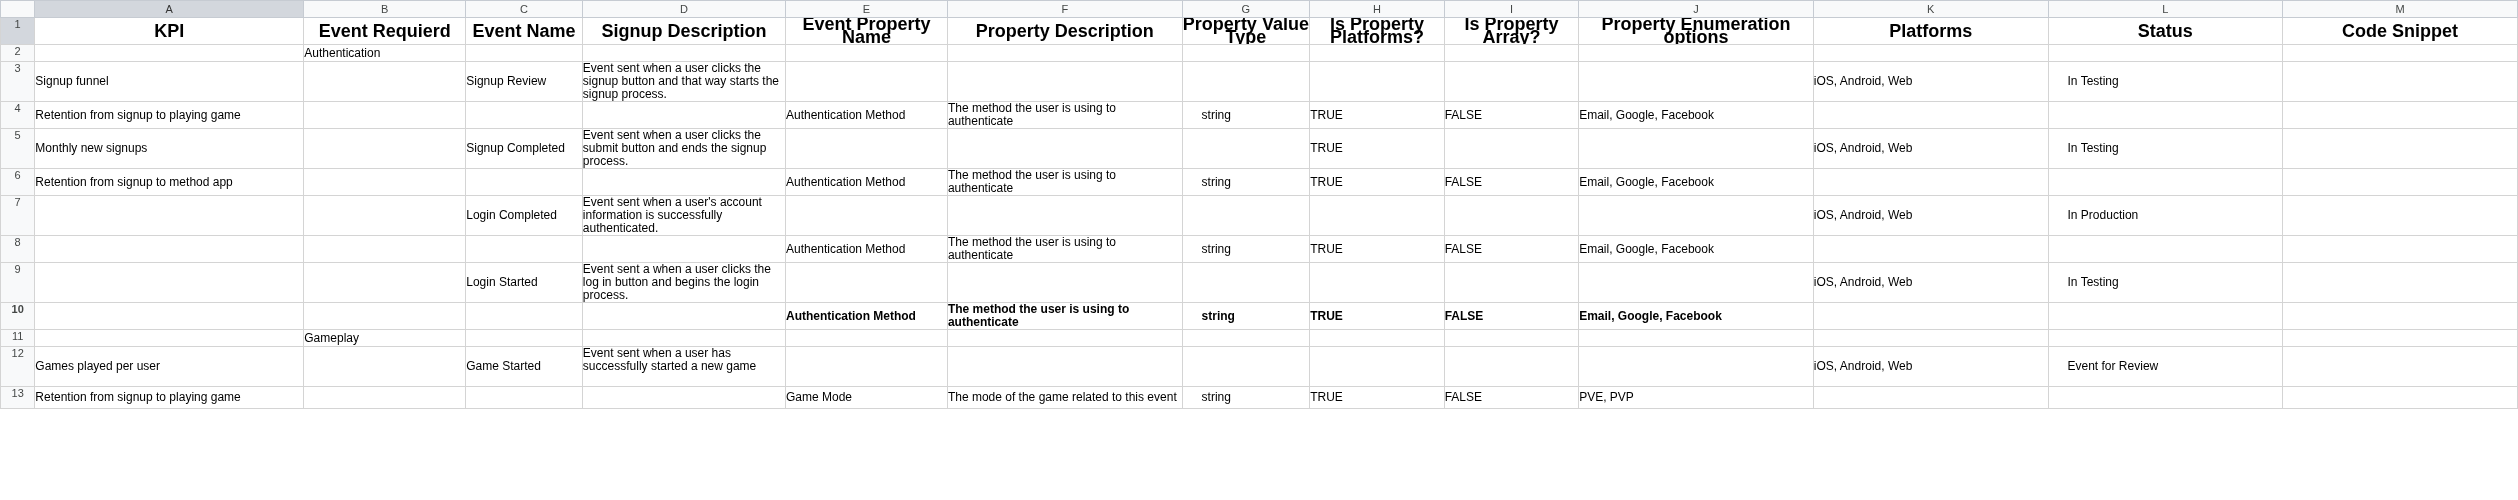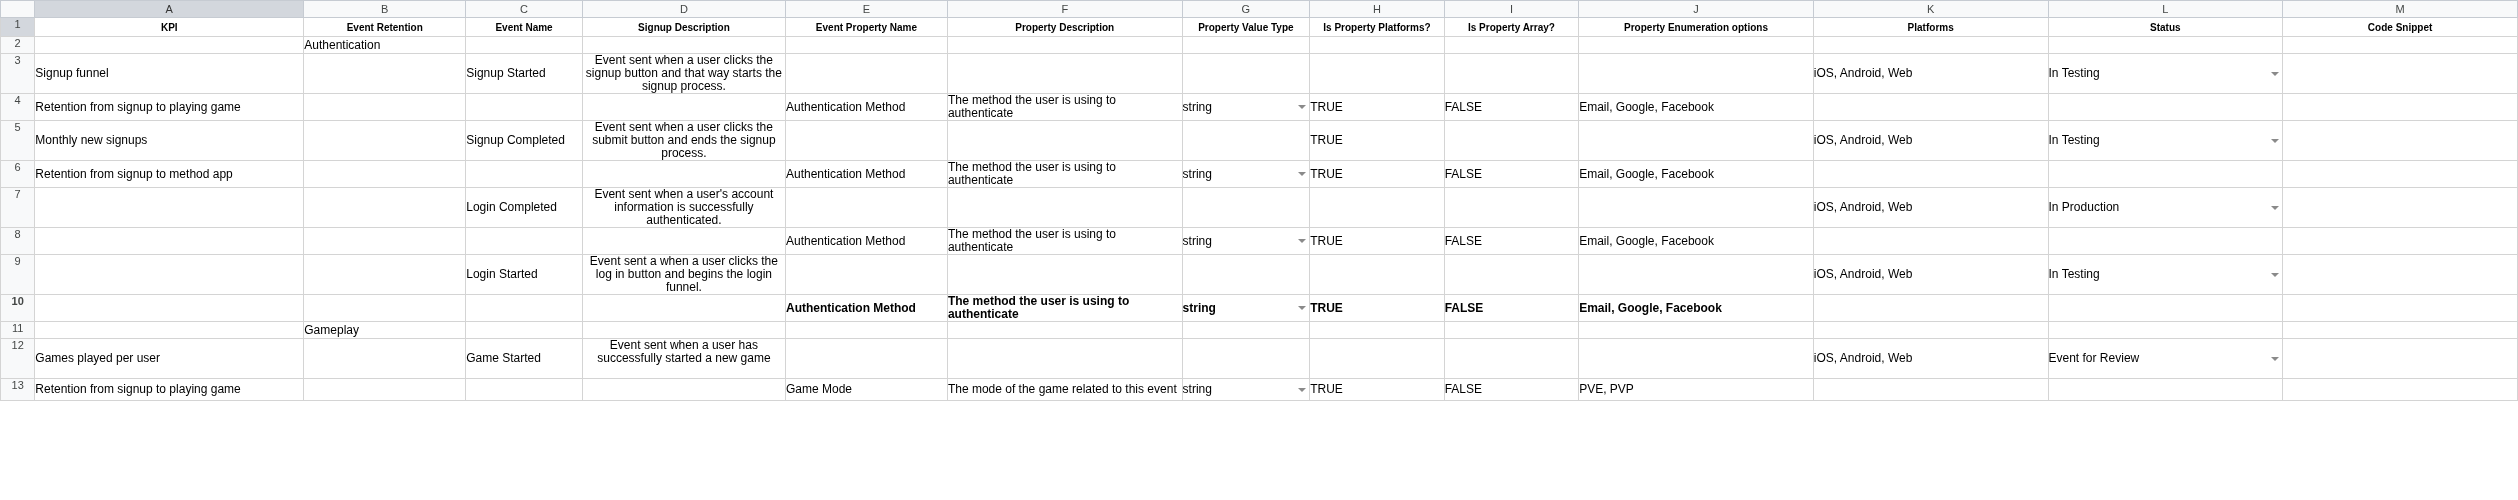--- a/index.html
+++ b/index.html
@@ -62,33 +62,34 @@
     border: 1px solid #c6cbd2;
     width: 25px;
     height: 17px;
   }
   
   tr.headerrow td.cell {
     font-weight: bold;
     text-align: center;
     vertical-align: middle;
     height: 19px;
-    font-size: 10px;
+    font-size: 18px;
   }
   td.cell {
     padding: 3px 5px 2px 5px;
     line-height: 13px;
     font-size: 12px;
   }
-  td.cell.vtop { vertical-align: top; text-align: center; }
+  td.cell.vtop { vertical-align: top; }
   td.cell.vmid { vertical-align: middle; }
   .dd-wrap {
     position: relative;
     width: 100%;
     height: 100%;
+    margin-left: 19px;
   }
   .dd-arrow {
     position: absolute;
     right: 3px;
     top: 50%;
     transform: translateY(-50%);
     width: 0; height: 0;
     border-left: 4px solid transparent;
     border-right: 4px solid transparent;
     border-top: 4px solid #8a8a8a;
@@ -129,21 +130,21 @@
           <td>H</td>
           <td>I</td>
           <td>J</td>
           <td>K</td>
           <td>L</td>
           <td>M</td>
         </tr>
         <tr class="headerrow">
           <td class="rowhead selected-row">1</td>
           <td class="cell vmid">KPI</td>
-          <td class="cell vmid">Event Retention</td>
+          <td class="cell vmid">Event Requierd</td>
           <td class="cell vmid">Event Name</td>
           <td class="cell vmid">Signup Description</td>
           <td class="cell vmid">Event Property Name</td>
           <td class="cell vmid">Property Description</td>
           <td class="cell vmid">Property Value Type</td>
           <td class="cell vmid">Is Property Platforms?</td>
           <td class="cell vmid">Is Property Array?</td>
           <td class="cell vmid">Property Enumeration options</td>
           <td class="cell vmid">Platforms</td>
           <td class="cell vmid">Status</td>
@@ -193,21 +194,21 @@
         </tr>
         <tr style="height: 40px;">
           <td class="rowhead">3</td>
           <td class="cell vmid">
             <span class="celltext">Signup funnel</span>
           </td>
           <td class="cell vmid">
             <span class="celltext"></span>
           </td>
           <td class="cell vmid">
-            <span class="celltext">Signup Started</span>
+            <span class="celltext">Signup Review</span>
           </td>
           <td class="cell vtop">
             <span class="celltext">Event sent when a user clicks the signup button and that way starts the signup process.</span>
           </td>
           <td class="cell vmid">
             <span class="celltext"></span>
           </td>
           <td class="cell vmid">
             <span class="celltext"></span>
           </td>
@@ -466,21 +467,21 @@
           <td class="cell vmid">
             <span class="celltext"></span>
           </td>
           <td class="cell vmid">
             <span class="celltext"></span>
           </td>
           <td class="cell vmid">
             <span class="celltext">Login Started</span>
           </td>
           <td class="cell vtop">
-            <span class="celltext">Event sent a when a user clicks the log in button and begins the login funnel.</span>
+            <span class="celltext">Event sent a when a user clicks the log in button and begins the login process.</span>
           </td>
           <td class="cell vmid">
             <span class="celltext"></span>
           </td>
           <td class="cell vmid">
             <span class="celltext"></span>
           </td>
           <td class="cell vmid">
             <span class="celltext"></span>
           </td>

